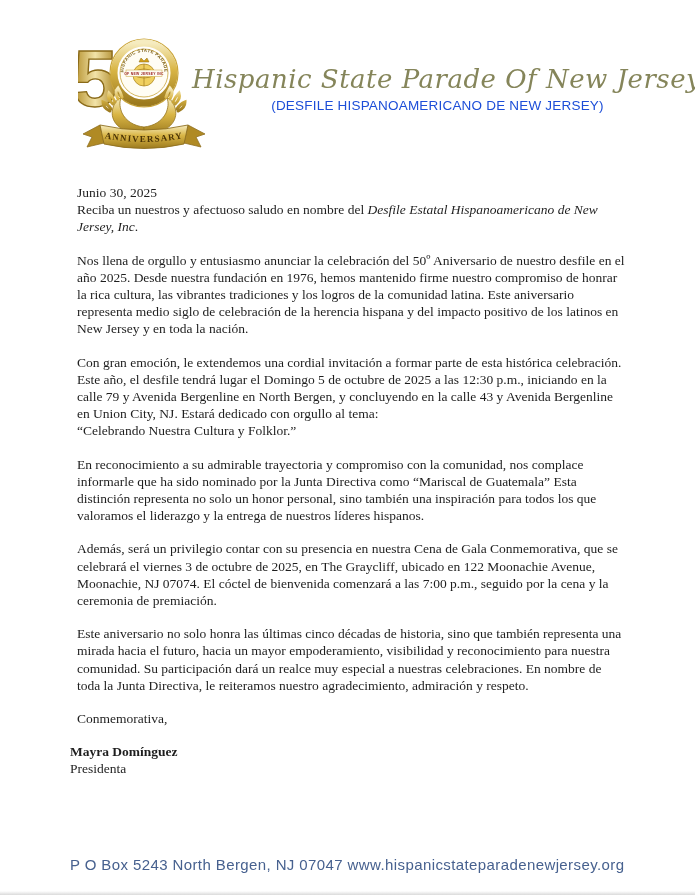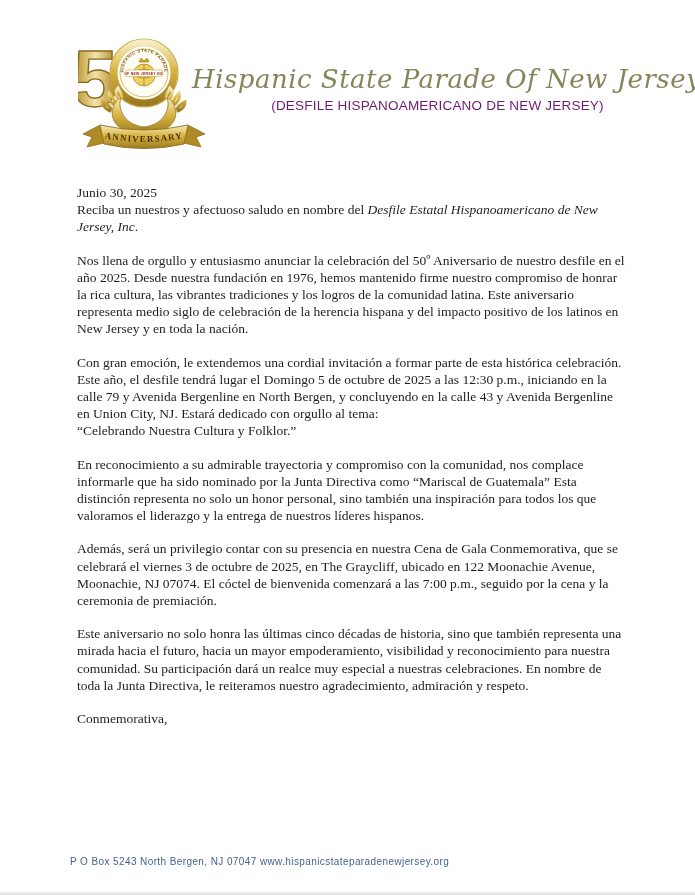--- a/index.html
+++ b/index.html
@@ -12,38 +12,38 @@
   .header { position:relative; height:160px; }
   .logo { position:absolute; left:78px; top:28px; width:142px; height:130px; }
   .title-block { position:absolute; left:192px; right:12px; top:64px; text-align:center; }
   .org-title {
     font-family:"DejaVu Serif", serif; font-style:italic;
     font-size:26px; line-height:30px; color:#85855a; letter-spacing:0.5px;
     white-space:nowrap;
   }
   .org-subtitle {
     font-family:"Liberation Sans", sans-serif; font-size:13.5px;
-    color:#701a75; margin-top:4px; letter-spacing:0.2px; white-space:nowrap;
+    color:#1d4ed8; margin-top:4px; letter-spacing:0.2px; white-space:nowrap;
   }
   
   .body-text { margin:24px 70px 0 70px; font-size:13.5px; line-height:17.2px; text-align:left; }
   .body-text p { margin:16px 0 0 7px; }
   .body-text p:first-child { margin-top:0; }
   .r-b { font-weight:normal; }
   .r-i { font-style:italic; }
   
   .signatures { display:flex; margin:16px 70px 0 70px; }
   .sig-col { width:282px; flex:0 0 auto; }
   .sig-name { font-weight:bold; font-size:13.5px; line-height:17.2px; }
   .sig-title { font-size:13.5px; line-height:17.2px; }
   .sig-col + .sig-col .sig-title { padding-left:5px; }
   
   .footer {
     position:absolute; left:70px; top:856px;
-    font-family:"Liberation Sans", sans-serif; font-size:10px;
+    font-family:"Liberation Sans", sans-serif; font-size:15px;
     color:#47618f; letter-spacing:0.4px; white-space:nowrap;
   }
   .page-edge-shadow {
     position:absolute; left:0; right:0; bottom:0; height:4px;
     background:linear-gradient(to bottom, rgba(255,255,255,0), rgba(150,150,150,0.35));
   }
 </style>
 </head>
 <body>
 
@@ -115,18 +115,22 @@
         <p><span>Nos llena de orgullo y entusiasmo anunciar la </span><span class="r-b">celebración del 50º Aniversario</span><span> de nuestro desfile en el año </span><span class="r-b">2025</span><span>. Desde nuestra fundación en </span><span class="r-b">1976</span><span>, hemos mantenido firme nuestro compromiso de honrar la rica cultura, las vibrantes tradiciones y los logros de la comunidad latina. Este aniversario representa medio siglo de celebración de la herencia hispana y del impacto positivo de los latinos en New Jersey y en toda la nación.</span></p>
         <p><span>Con gran emoción, le extendemos una cordial invitación a formar parte de esta histórica celebración. Este año, el desfile tendrá lugar el </span><span class="r-b">Domingo 5 de octubre de 2025 a las 12:30 p.m.</span><span>, iniciando en la </span><span class="r-b">calle 79 y Avenida Bergenline en North Bergen</span><span>, y concluyendo en la </span><span class="r-b">calle 43 y Avenida Bergenline en Union City, NJ</span><span>. Estará dedicado con orgullo al tema:</span><br><span class="r-b">“Celebrando Nuestra Cultura y Folklor.”</span></p>
         <p><span>En reconocimiento a su admirable trayectoria y compromiso con la comunidad, nos complace informarle que ha sido </span><span class="r-b">nominado por la Junta Directiva como “Mariscal de Guatemala”</span><span> Esta distinción representa no solo un honor personal, sino también una inspiración para todos los que valoramos el liderazgo y la entrega de nuestros líderes hispanos.</span></p>
         <p><span>Además, será un privilegio contar con su presencia en nuestra </span><span class="r-b">Cena de Gala Conmemorativa</span><span>, que se celebrará el </span><span class="r-b">viernes 3 de octubre de 2025</span><span>, en </span><span class="r-b">The Graycliff</span><span>, ubicado en </span><span class="r-b">122 Moonachie Avenue, Moonachie, NJ 07074</span><span>. El cóctel de bienvenida comenzará a las </span><span class="r-b">7:00 p.m.</span><span>, seguido por la cena y la ceremonia de premiación.</span></p>
         <p><span>Este aniversario no solo honra las últimas cinco décadas de historia, sino que también representa una mirada hacia el futuro, hacia un mayor empoderamiento, visibilidad y reconocimiento para nuestra comunidad. Su participación dará un realce muy especial a nuestras celebraciones. En nombre de toda la Junta Directiva, le reiteramos nuestro agradecimiento, admiración y respeto.</span></p>
       </div>
     <p>Conmemorativa,</p>
   </div>
 
   <div class="signatures" id="signatures">
+      <div class="sig-col">
+        <div class="sig-name">Mayra Domínguez</div>
+        <div class="sig-title">Presidenta</div>
+      </div>
     </div>
 
   <div class="footer">P O Box 5243 North Bergen, NJ 07047 www.hispanicstateparadenewjersey.org</div>
 
   <div class="page-edge-shadow"></div>
 </div>
 
 </body></html>

